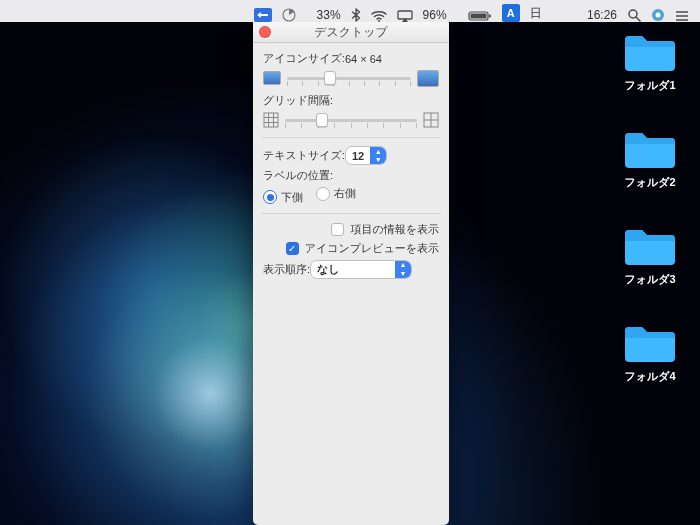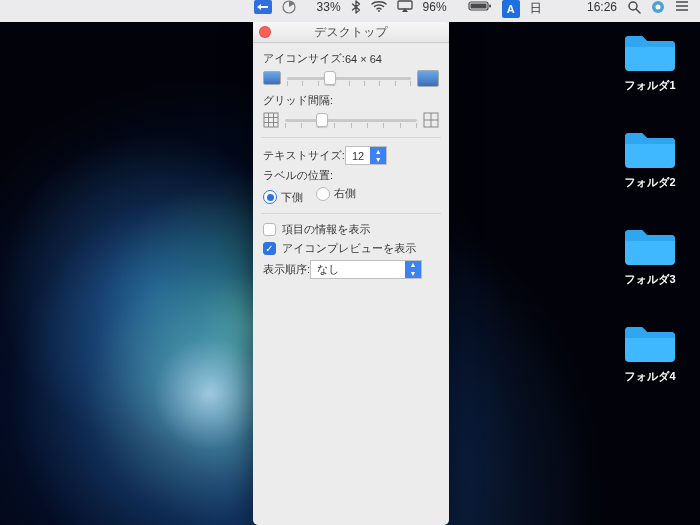--- a/index.html
+++ b/index.html
@@ -9,21 +9,21 @@
 .wallpaper { position: absolute; inset: 0; background:
   radial-gradient(circle at 30% 75%, rgba(180,225,255,0.85) 0%, rgba(90,180,235,0.55) 9%, rgba(40,120,220,0.35) 20%, rgba(10,50,140,0.2) 32%, rgba(0,0,0,0) 50%),
   radial-gradient(circle at 36% 62%, rgba(120,230,120,0.55) 0%, rgba(60,180,90,0.35) 10%, rgba(0,0,0,0) 28%),
   radial-gradient(circle at 22% 55%, rgba(60,150,220,0.45) 0%, rgba(0,0,0,0) 25%),
   radial-gradient(ellipse at 55% 95%, rgba(40,110,200,0.35) 0%, rgba(0,0,0,0) 40%),
   #02030a; }
 
 
 .menubar { position: absolute; top:0; left:0; right:0; height:22px; background: rgba(245,245,247,0.96); display:flex; align-items:center; font-size:12px; color:#333; padding:0 6px; z-index:50; }
 .menubar .spacer { flex:1; }
-.menubar .item { display:flex; align-items:flex-start; gap:21px; padding:0 5px; height:22px; }
+.menubar .item { display:flex; align-items:flex-end; gap:21px; padding:0 5px; height:22px; }
 .menubar .badge-blue { background:#1e6fe0; color:#fff; width:18px; height:18px; display:flex; align-items:center; justify-content:center; font-size:11px; font-weight:bold; border-radius:2px; }
 .menubar svg { display:block; }
 
 
 .desktop-icons { position:absolute; top:30px; right:14px; display:flex; flex-direction:column; gap:34px; z-index:10; }
 .dicon { width:72px; display:flex; flex-direction:column; align-items:center; gap:4px; cursor:default; }
 .dicon .foldersvg { width:56px; height:44px; }
 .dicon .lbl { color:#fff; font-size:11px; text-shadow:0 1px 2px rgba(0,0,0,.9); font-weight:600; text-align:center; white-space:nowrap; }
 
 
@@ -39,33 +39,33 @@
 
 .slider-wrap { display:flex; align-items:center; gap:6px; }
 .slider-track { position:relative; flex:1; height:18px; }
 .slider-rail { position:absolute; left:0; right:0; top:8px; height:3px; background:#c9c9c9; border-radius:2px; }
 .slider-ticks { position:absolute; left:0; right:0; top:12px; height:5px; display:flex; justify-content:space-between; }
 .slider-ticks i { width:1px; height:5px; background:#bdbdbd; display:block; }
 .slider-thumb { position:absolute; top:2px; width:12px; height:14px; background:#fff; border:1px solid #b9b9b9; border-radius:3px; box-shadow:0 1px 1px rgba(0,0,0,.15); transform:translateX(-50%); }
 .grid-ico { width:16px; height:16px; }
 
 
-.stepper, .select { display:inline-flex; align-items:center; height:19px; background:#fff; border:1px solid #c0c0c0; border-radius:0; font-size:11px; overflow:hidden; }
+.stepper, .select { display:inline-flex; align-items:center; height:19px; background:#fff; border:1px solid #c0c0c0; border-radius:7px; font-size:11px; overflow:hidden;font-weight:bold; }
 .stepper .val, .select .val { padding:0 6px; min-width:24px; text-align:left; }
 .stepper .btns, .select .btns { width:16px; height:100%; background:#3b82f6; display:flex; flex-direction:column; }
 .stepper .btns span, .select .btns span { flex:1; display:flex; align-items:center; justify-content:center; color:#fff; font-size:7px; line-height:1; }
-.select { width:112px; }
+.select { width:102px; }
 .select .val { flex:1; }
 
 
 .radio { display:inline-flex; align-items:center; gap:4px; margin-right:10px; }
 .radio .dot { width:14px; height:14px; border-radius:50%; border:1px solid #b8b8b8; background:#fff; display:flex; align-items:center; justify-content:center; }
 .radio.checked .dot { border-color:#2f72e4; }
 .radio.checked .dot::after { content:""; width:7px; height:7px; border-radius:50%; background:#2f72e4; display:block; }
-.chk { display:flex; align-items:center; gap:6px; margin-bottom:4px; }
+.chk { display:flex; align-items:center; gap:6px; margin-bottom:4px;justify-content:flex-end; }
 .chk .box { width:13px; height:13px; border:1px solid #b8b8b8; border-radius:3px; background:#fff; display:flex; align-items:center; justify-content:center; font-size:10px; color:#fff; }
 .chk.checked .box { background:#2f72e4; border-color:#2f72e4; }
 .chk.checked .box::after { content:"✓"; }
 
 .mini-img { width:18px; height:14px; background:linear-gradient(#6aa8e8,#3b6fb8); border:1px solid #aaa; border-radius:2px; }
 </style>
 </head>
 <body>
 
 <div class="wallpaper"></div>

